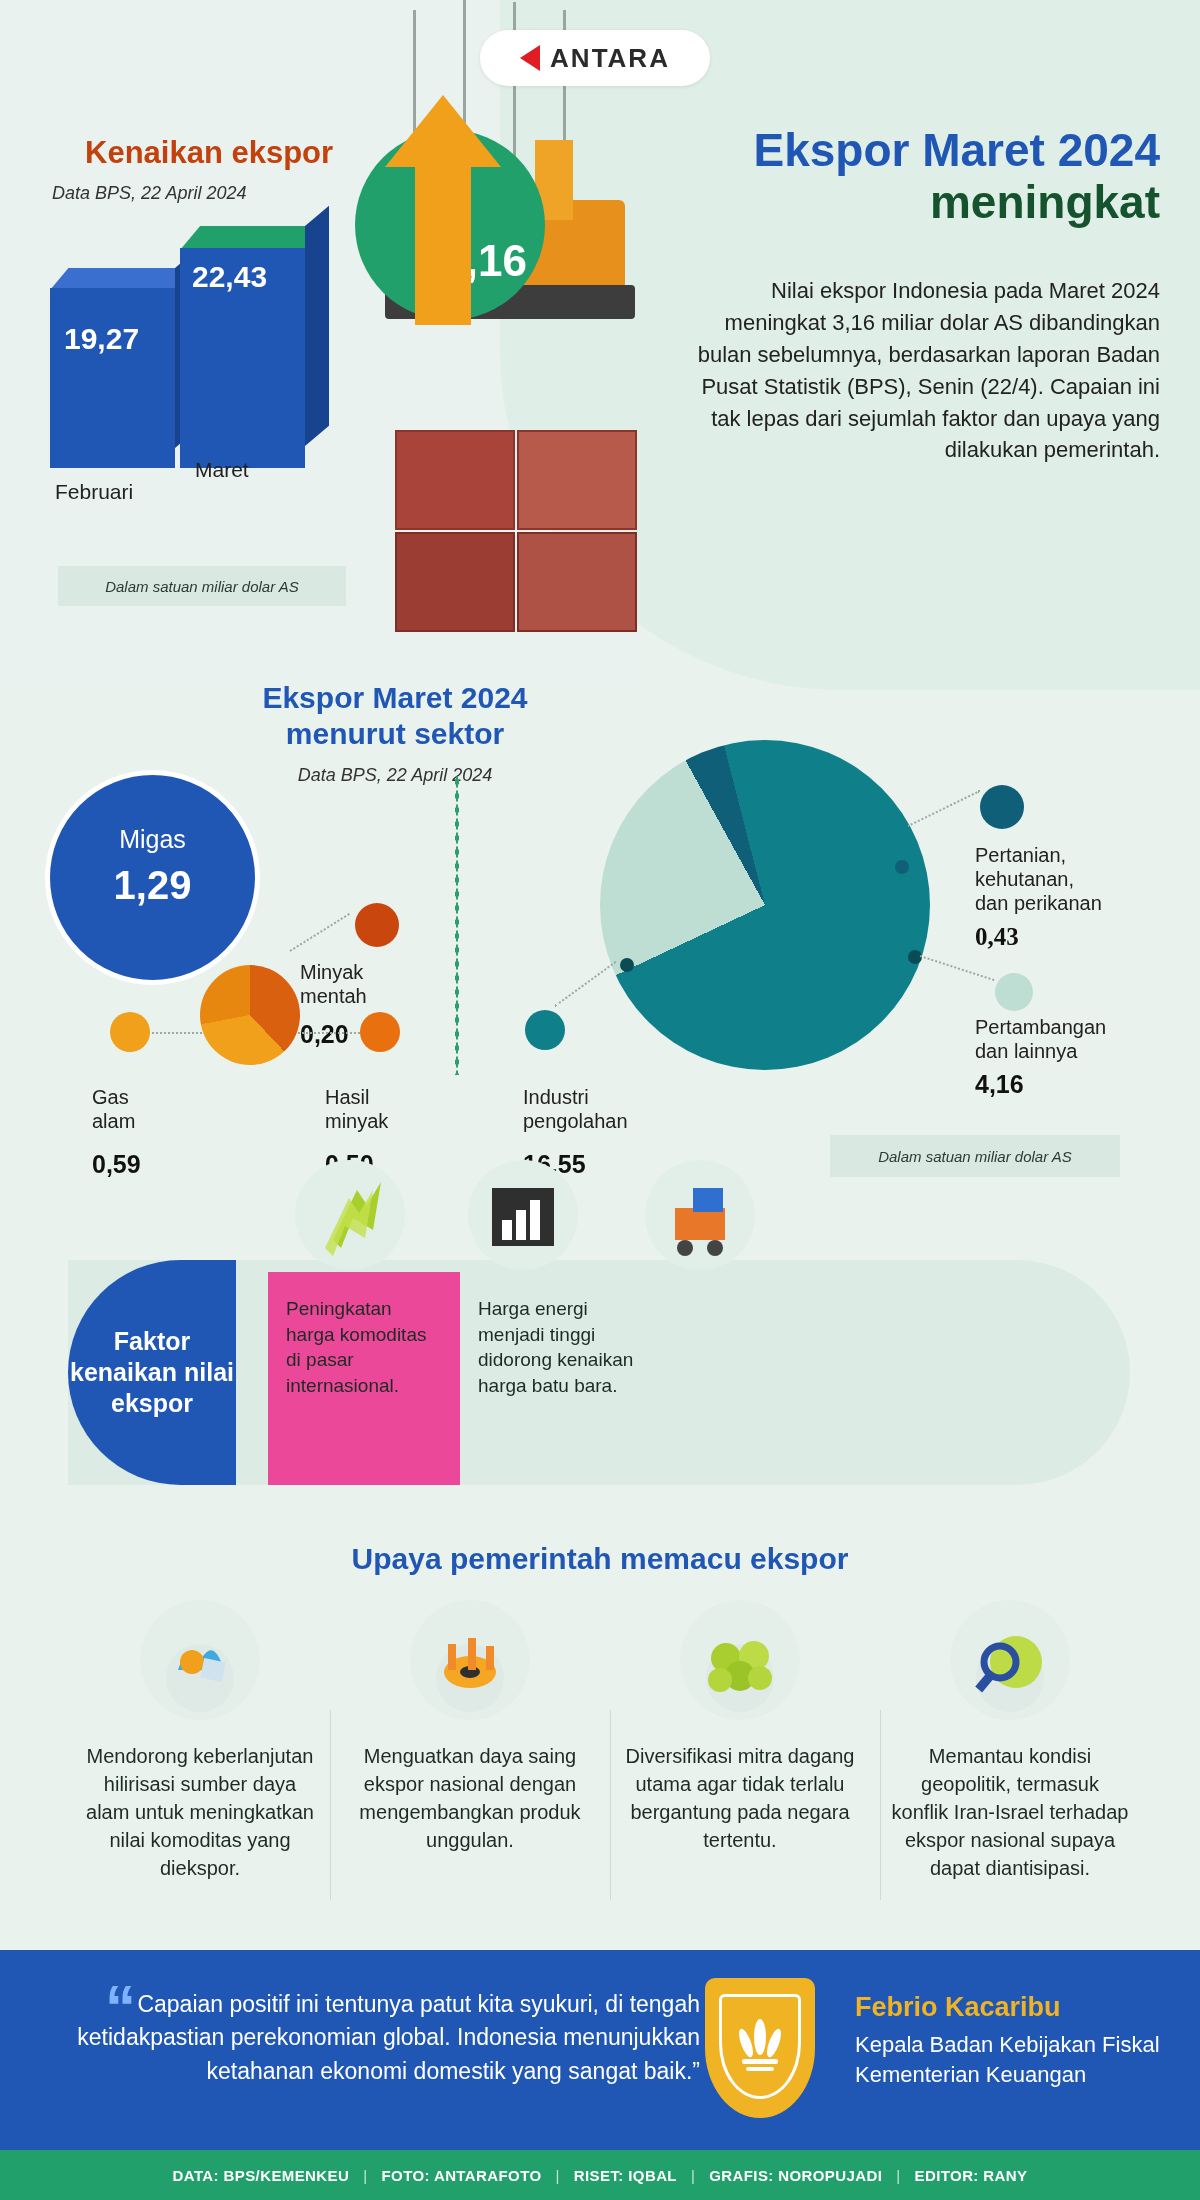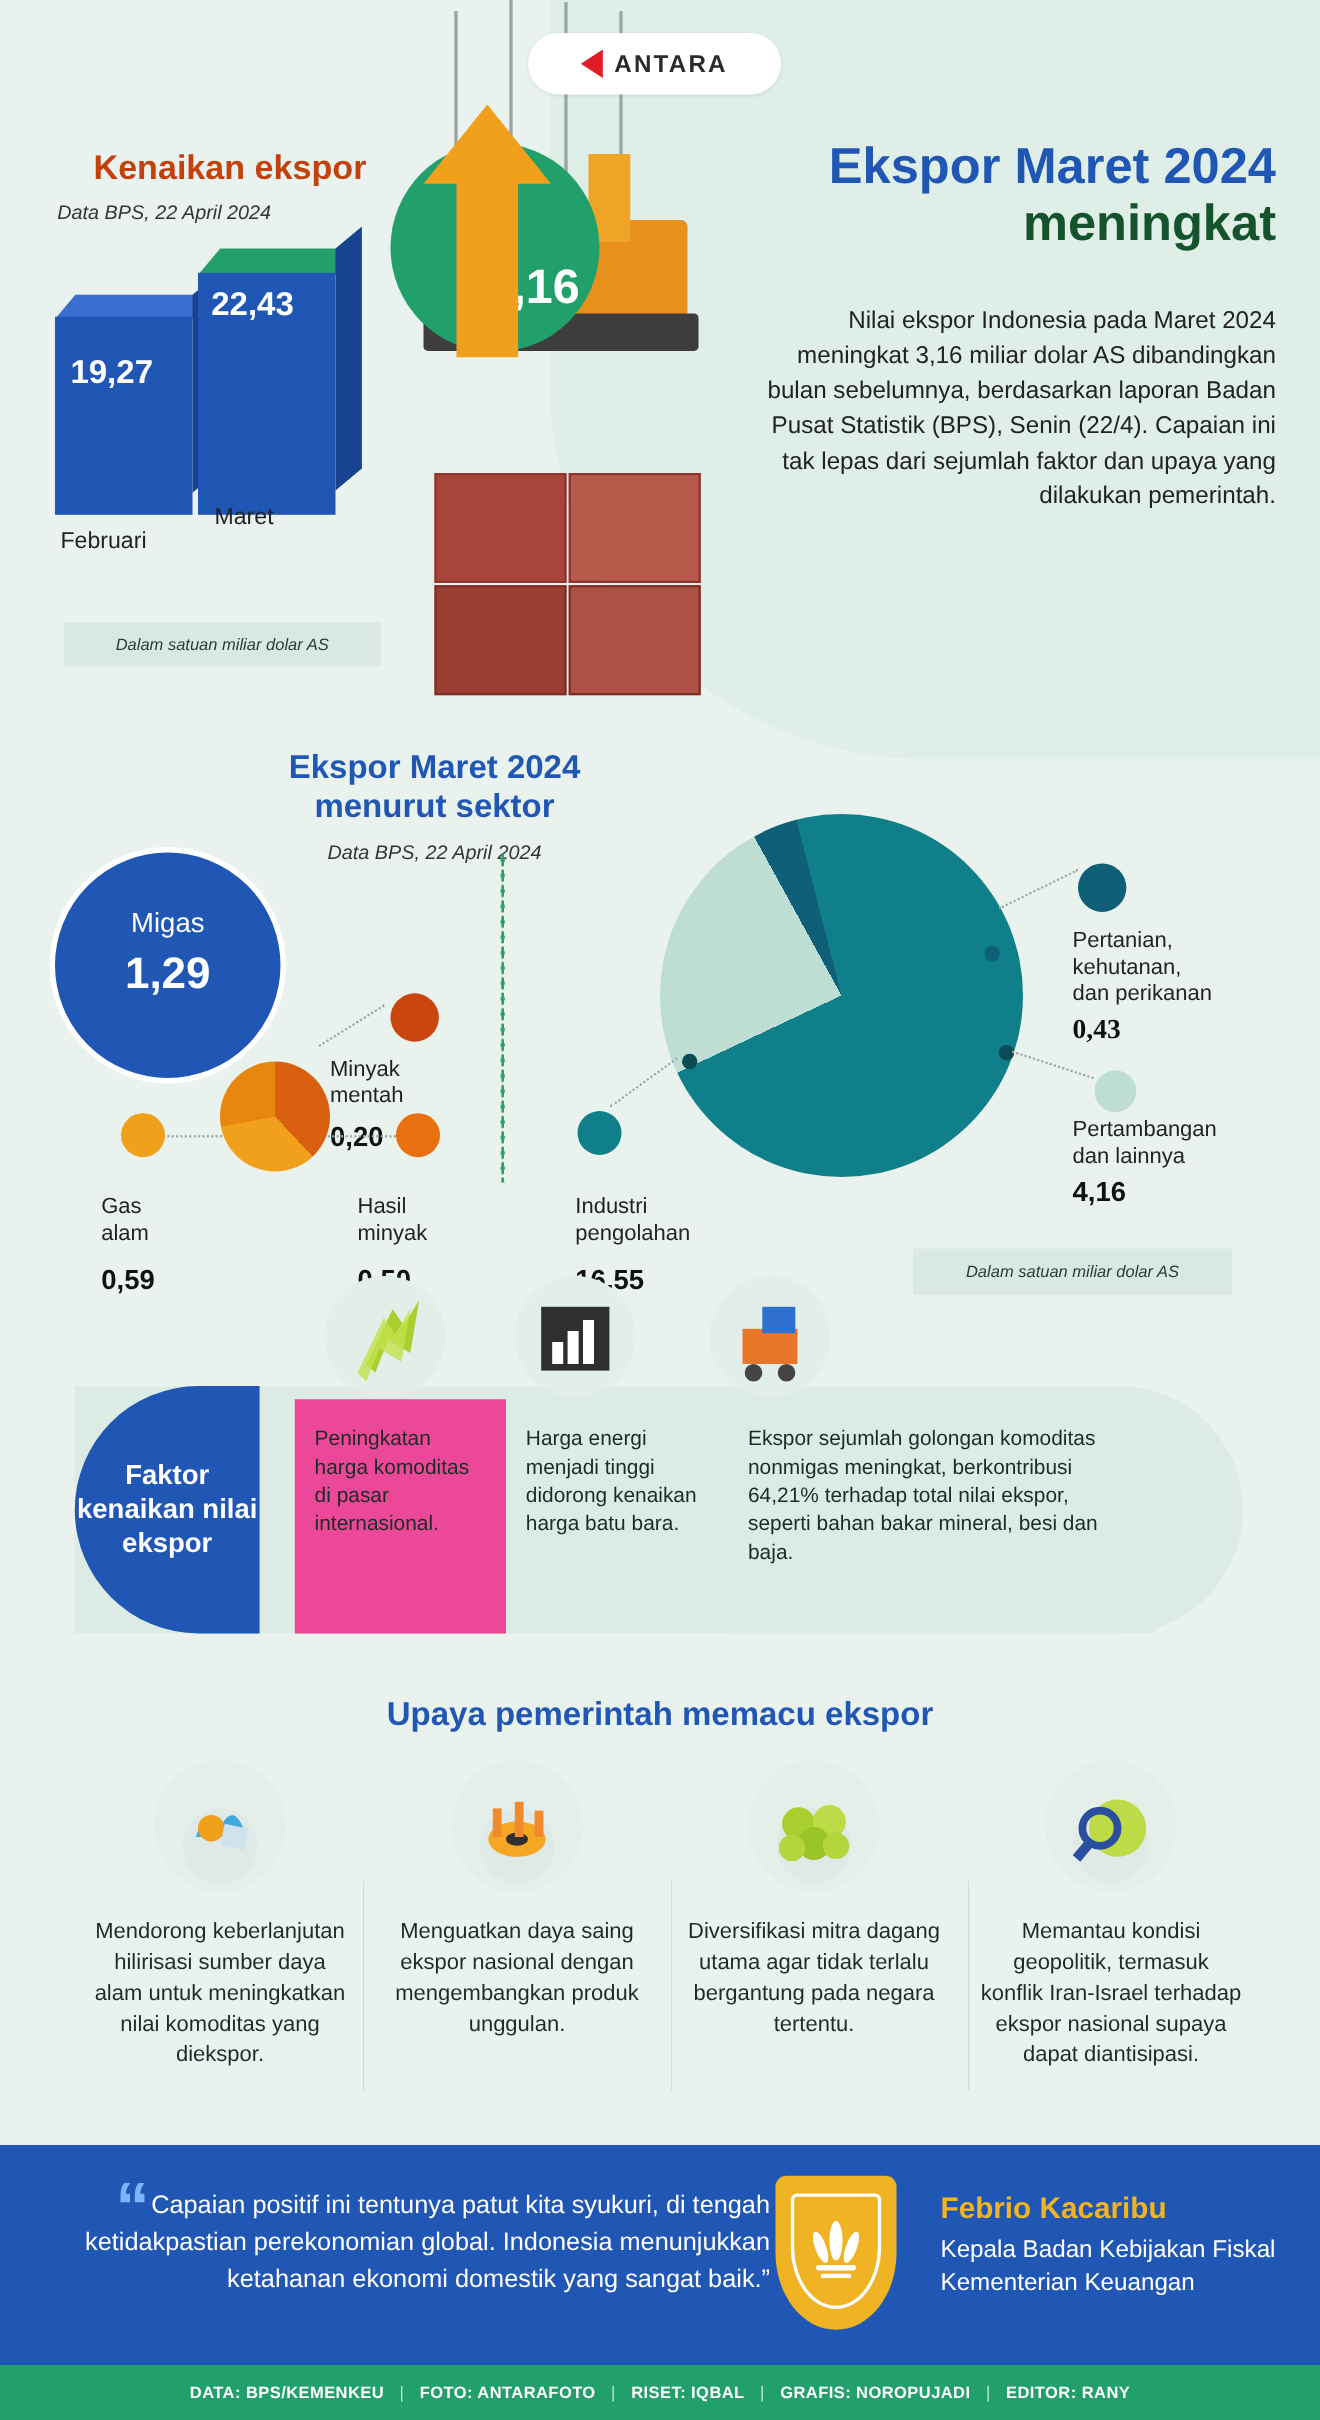--- a/index.html
+++ b/index.html
@@ -16,21 +16,21 @@
   .hero { position: absolute; left: 0; top: 0; width: 1200px; height: 690px; overflow: hidden; }
   .hero-bg-left { position: absolute; left:0; top:0; width: 640px; height: 690px; background:#e9f2ee; }
   .hero-bg-right { position: absolute; right:0; top:0; width: 700px; height: 690px; background:#dfeee7;
      border-bottom-left-radius: 340px; }
   .logo-pill {
     position: absolute; left: 480px; top: 30px; width: 230px; height: 56px;
     background: #fff; border-radius: 28px; display:flex; align-items:center; justify-content:center; gap:10px;
     box-shadow: 0 1px 4px rgba(0,0,0,.08); z-index: 30;
   }
   .logo-tri { width:0;height:0;border-top:13px solid transparent;border-bottom:13px solid transparent;border-right:20px solid #e01d24; }
-  .logo-text { font-size: 22px; font-weight: bold; letter-spacing: 2px; color:#2b2b2b; }
+  .logo-text { font-size: 26px; font-weight: bold; letter-spacing: 2px; color:#2b2b2b; }
 
   .kenaikan-title { position:absolute; left:52px; top:135px; font-size:31px; font-weight:bold; color:#c2410c;margin-left:33px; }
   .kenaikan-sub { position:absolute; left:52px; top:183px; font-size:18px; font-style:italic; color:#333; }
 
   
   .bar-wrap { position:absolute; left: 30px; top: 230px; width: 360px; height: 280px; }
   .bar { position:absolute; }
   .bar .front { position:absolute; background:#2057b5; }
   .bar .top { position:absolute; background:#3a6fd0; }
   .bar .side { position:absolute; background:#18438f; }
@@ -280,23 +280,20 @@
           <circle cx="70" cy="88" r="8" fill="#444"></circle>
         </svg>
     </div>
 
     <div class="fcol shade" style="left:268px; width:192px; height:213px; padding:24px 18px;">
       <span>Peningkatan harga komoditas di pasar internasional.</span>
     </div>
     <div class="fcol" style="left:460px; width:198px; height:213px; padding:24px 18px;">
       <span>Harga energi menjadi tinggi didorong kenaikan harga batu bara.</span>
     </div>
-    <div class="fcol shade" style="left:658px; width:392px; height:213px; padding:24px 22px; background:#dcece4;">
-      <span>Ekspor sejumlah golongan komoditas nonmigas meningkat, berkontribusi 64,21% terhadap total nilai ekspor, seperti bahan bakar mineral, besi dan baja.</span>
-    </div>
   </div>
 
   <div class="upaya">
     <div class="upaya-title">Upaya pemerintah memacu ekspor</div>
 
     <div class="usep" style="left:330px;"></div>
     <div class="usep" style="left:610px;"></div>
     <div class="usep" style="left:880px;"></div>
 
     <div class="ucol" style="left:80px;">

